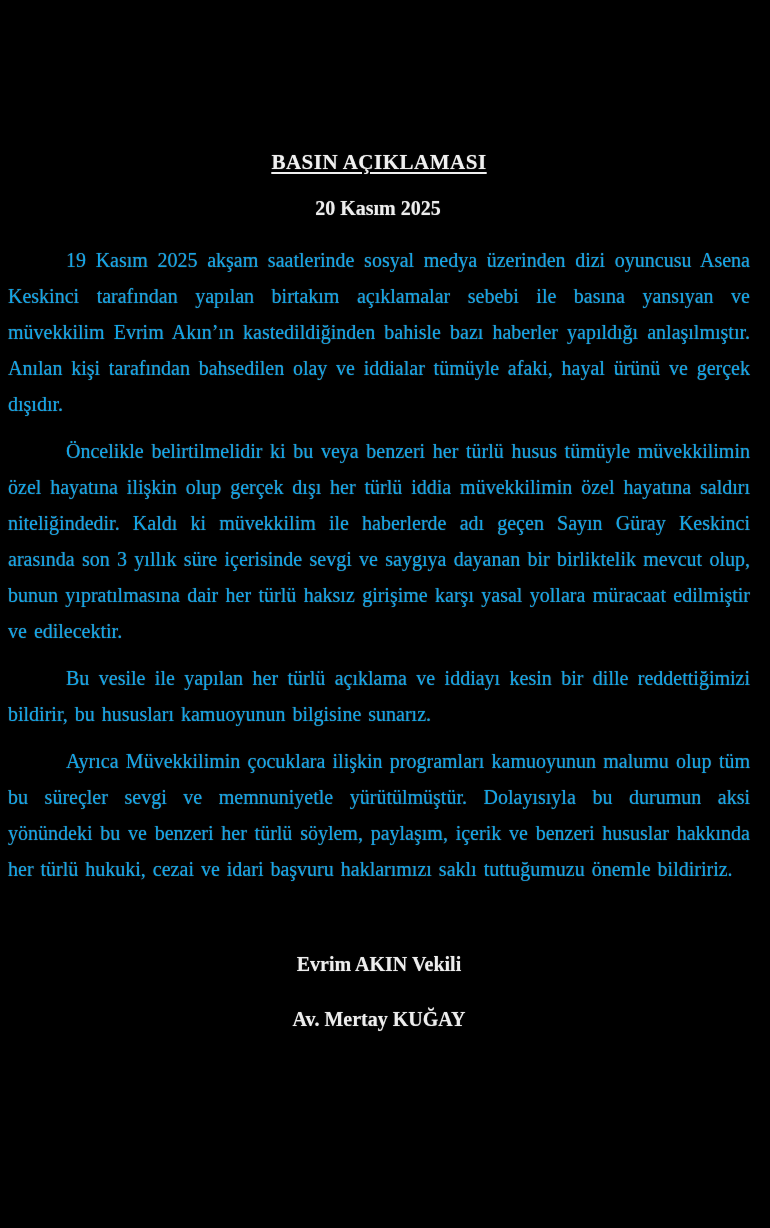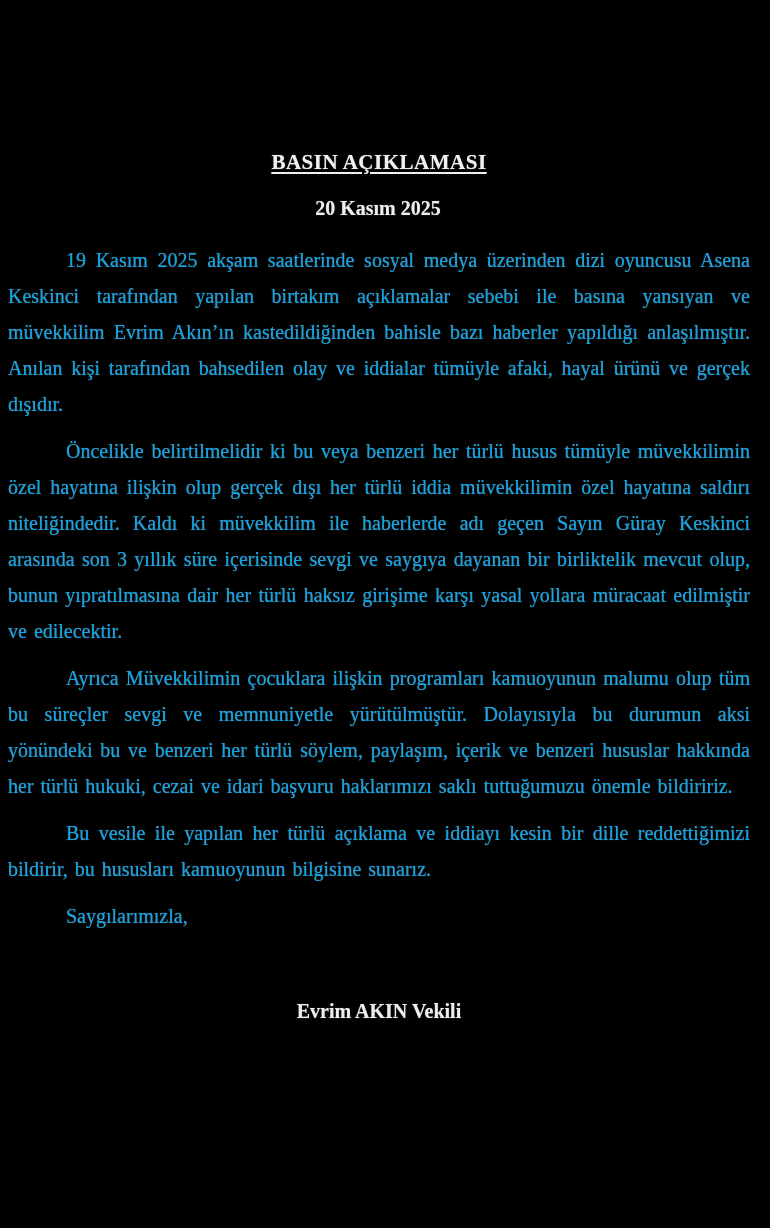--- a/index.html
+++ b/index.html
@@ -79,22 +79,22 @@
 
 <div class="page">
 
   <h1 class="doc-title"><span class="underline">BASIN AÇIKLAMASI</span></h1>
 
   <div class="doc-date">20 Kasım 2025</div>
 
   <div class="body-text">
     <p>19 Kasım 2025 akşam saatlerinde sosyal medya üzerinden dizi oyuncusu Asena Keskinci tarafından yapılan birtakım açıklamalar sebebi ile basına yansıyan ve müvekkilim Evrim Akın’ın kastedildiğinden bahisle bazı haberler yapıldığı anlaşılmıştır. Anılan kişi tarafından bahsedilen olay ve iddialar tümüyle afaki, hayal ürünü ve gerçek dışıdır.</p>
     <p>Öncelikle belirtilmelidir ki bu veya benzeri her türlü husus tümüyle müvekkilimin özel hayatına ilişkin olup gerçek dışı her türlü iddia müvekkilimin özel hayatına saldırı niteliğindedir. Kaldı ki müvekkilim ile haberlerde adı geçen Sayın Güray Keskinci arasında son 3 yıllık süre içerisinde sevgi ve saygıya dayanan bir birliktelik mevcut olup, bunun yıpratılmasına dair her türlü haksız girişime karşı yasal yollara müracaat edilmiştir ve edilecektir.</p>
+    <p>Bu vesile ile yapılan her türlü açıklama ve iddiayı kesin bir dille reddettiğimizi bildirir, bu hususları kamuoyunun bilgisine sunarız.</p>
     <p>Ayrıca Müvekkilimin çocuklara ilişkin programları kamuoyunun malumu olup tüm bu süreçler sevgi ve memnuniyetle yürütülmüştür. Dolayısıyla bu durumun aksi yönündeki bu ve benzeri her türlü söylem, paylaşım, içerik ve benzeri hususlar hakkında her türlü hukuki, cezai ve idari başvuru haklarımızı saklı tuttuğumuzu önemle bildiririz.</p>
-    <p>Bu vesile ile yapılan her türlü açıklama ve iddiayı kesin bir dille reddettiğimizi bildirir, bu hususları kamuoyunun bilgisine sunarız.</p>
-    <p class="closing">Saygılarımızla,</p>
   </div>
 
   <div class="signature">
     <div class="sig-role">Evrim AKIN Vekili</div>
+    <div class="sig-name">Av. Mertay KUĞAY</div>
   </div>
 
 </div>
 
 </body></html>

